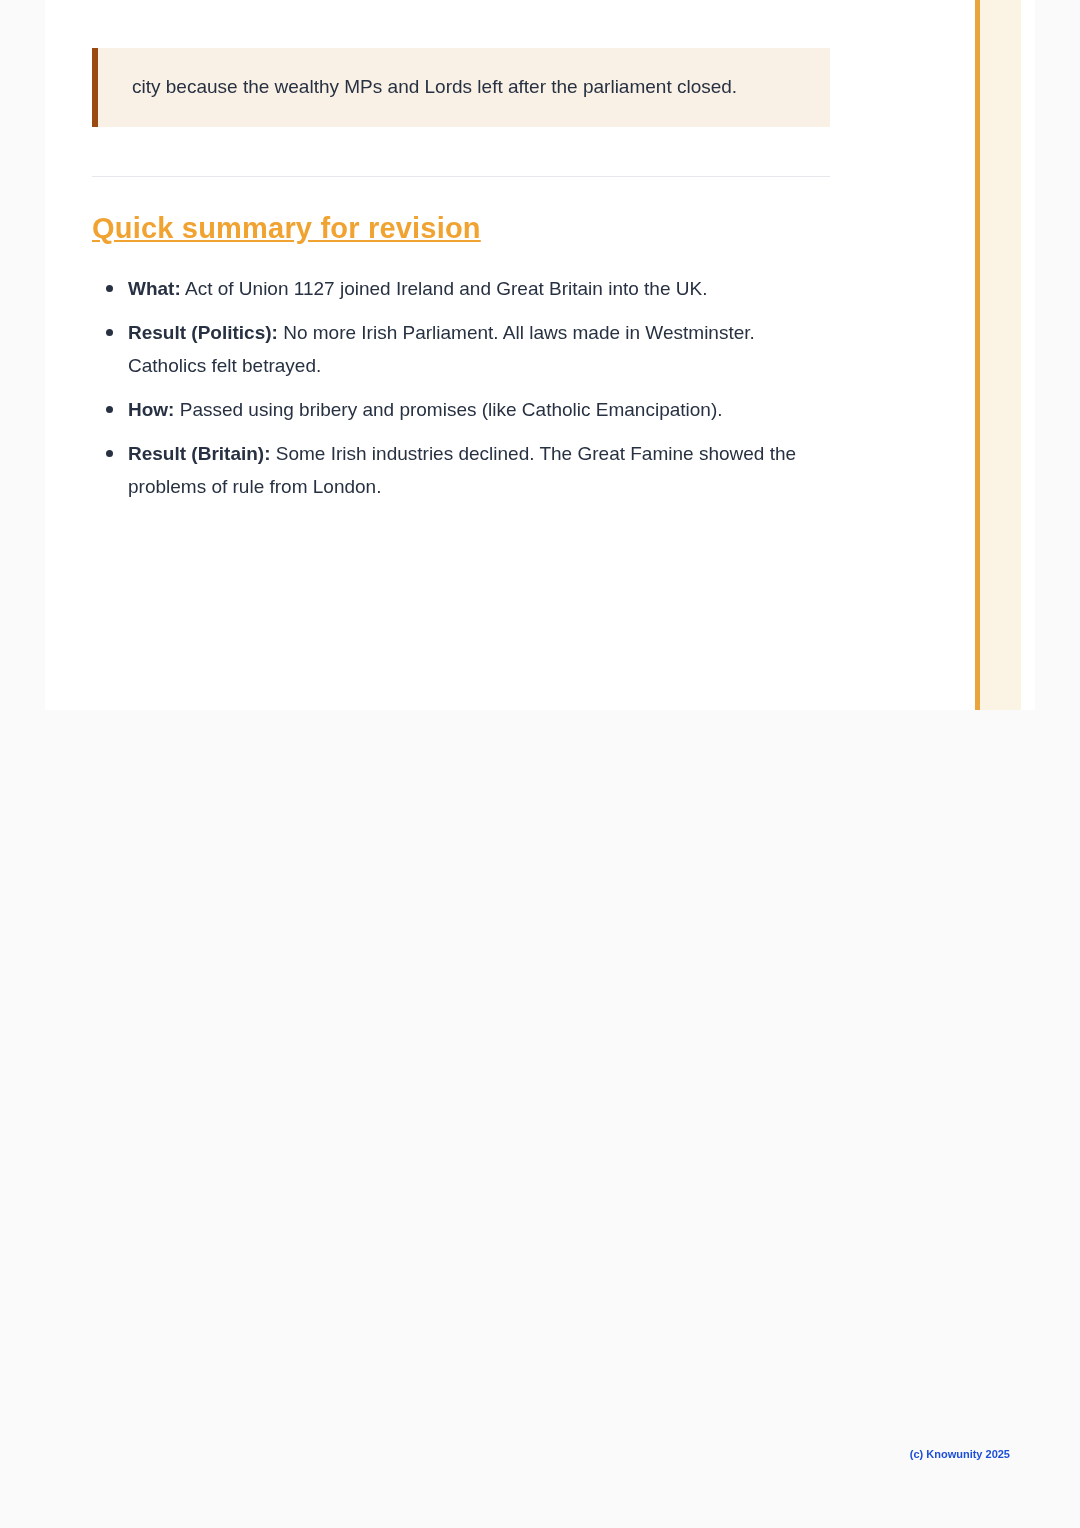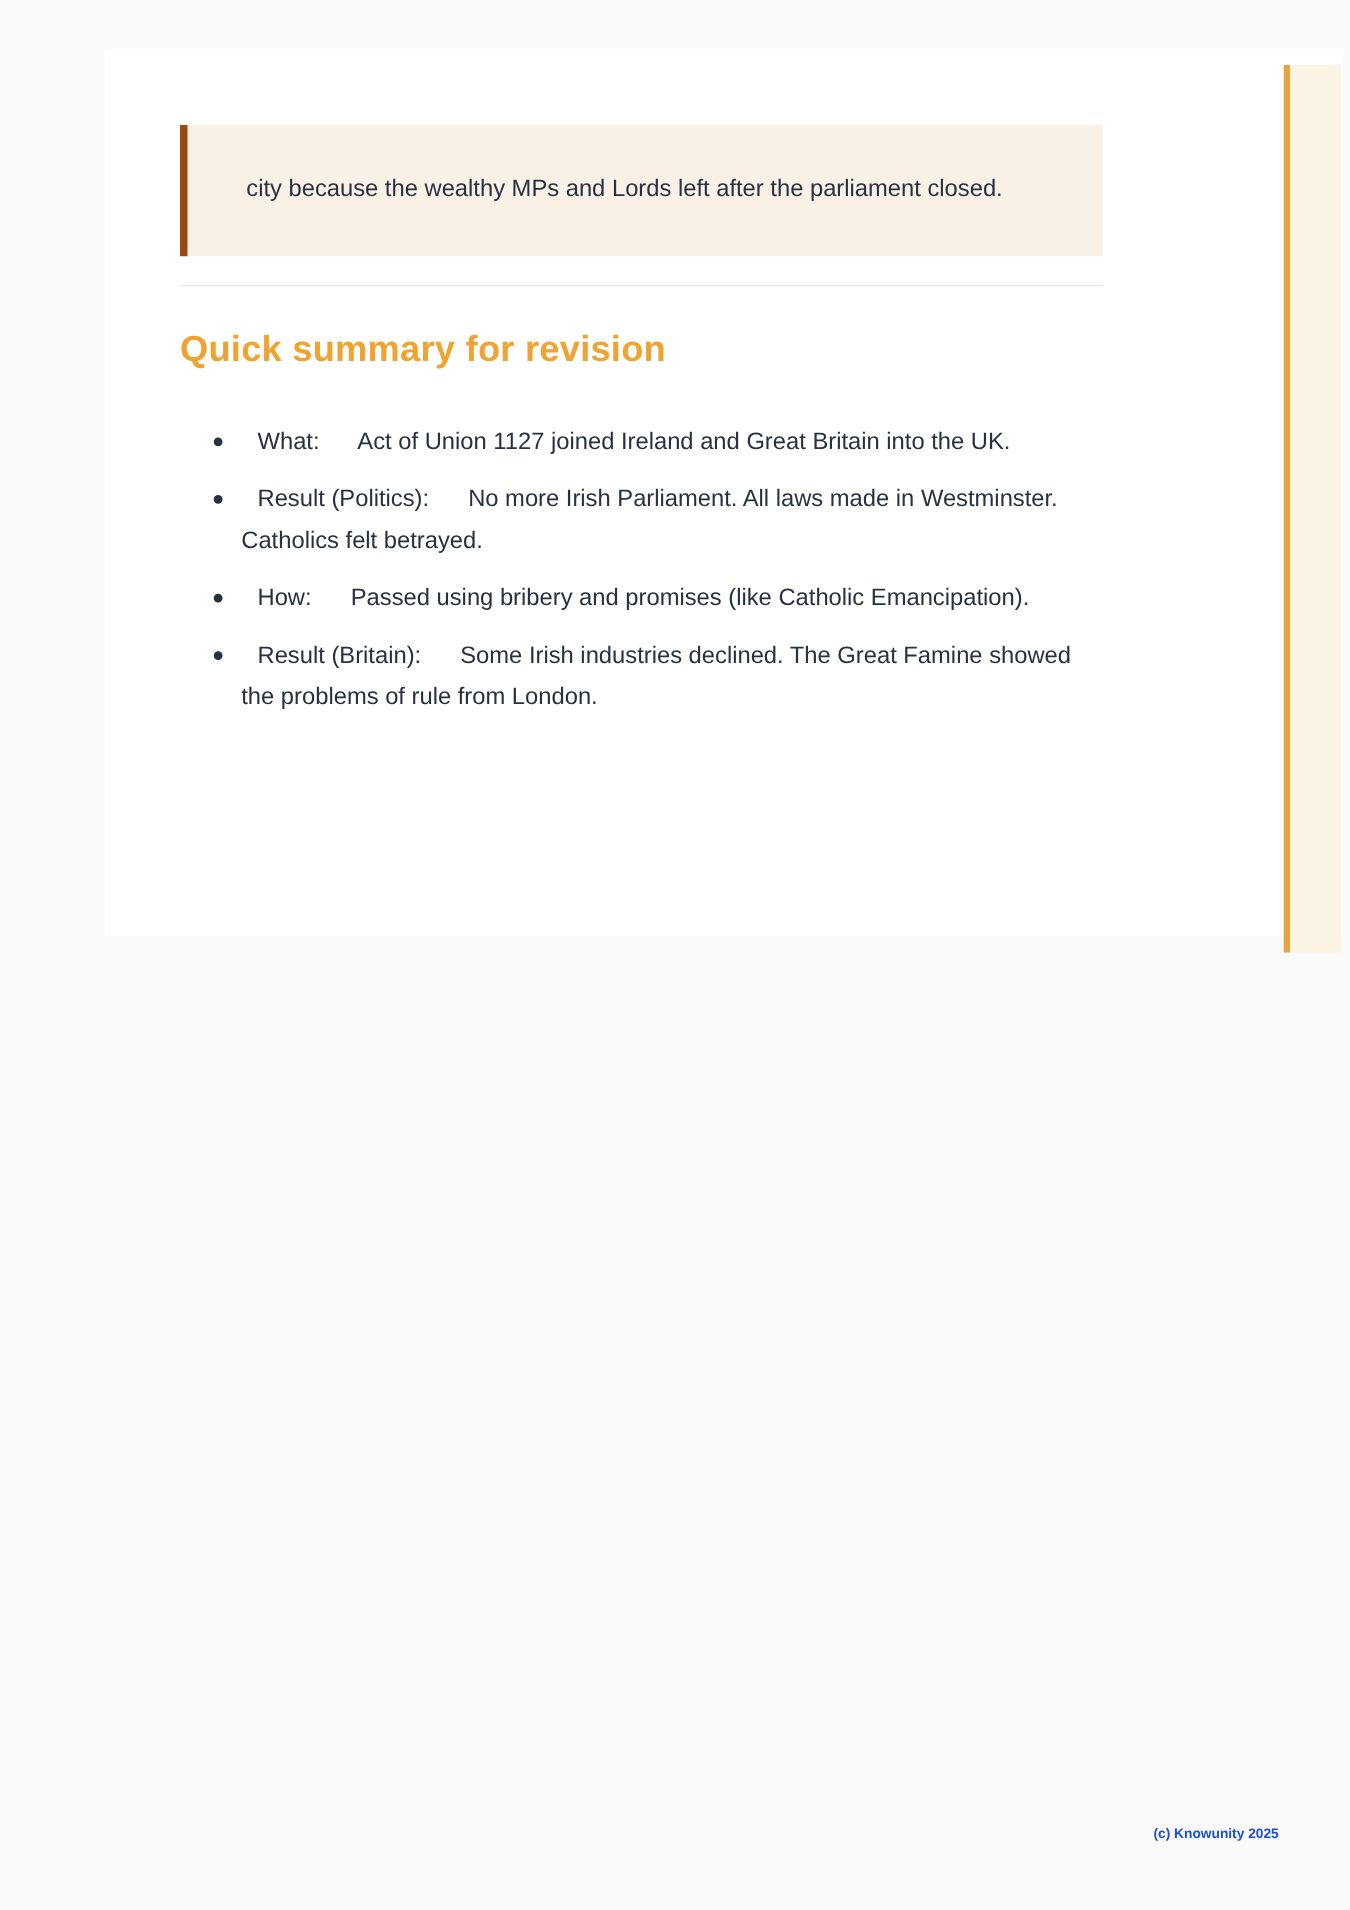--- a/index.html
+++ b/index.html
@@ -1,15 +1,15 @@
 <!DOCTYPE html>
 <html><head>
 <meta charset="utf-8">
 <style>
-  * { margin: 13px; padding: 0; box-sizing: border-box; }
+  * { margin: 0; padding: 0; box-sizing: border-box; }
   html, body {
     width: 1080px;
     height: 1528px;
     font-family: "Liberation Sans", sans-serif;
     background: #fafafa;
     position: relative;
     overflow: hidden;
   }
   .page-card {
     position: absolute;
@@ -59,20 +59,21 @@
     background: #e5e7eb;
   }
   .summary-title {
     position: absolute;
     left: 47px;
     top: 212px;
     font-size: 29px;
     font-weight: 700;
     color: #f0a331;
     letter-spacing: 0.2px;
+    text-decoration: underline;
   }
   .summary-list {
     position: absolute;
     left: 58px;
     top: 272px;
     width: 730px;
     list-style: none;
   }
   .summary-list li {
     position: relative;
@@ -86,21 +87,21 @@
     content: "";
     position: absolute;
     left: 3px;
     top: 13px;
     width: 7px;
     height: 7px;
     border-radius: 50%;
     background: #273142;
   }
   .item-label {
-    font-weight: 400;
+    font-weight: 700;
   }
   .footer-credit {
     position: absolute;
     right: 70px;
     bottom: 68px;
     font-size: 11px;
     color: #1d4ed8;
     font-weight: bold;
   }
 </style>

